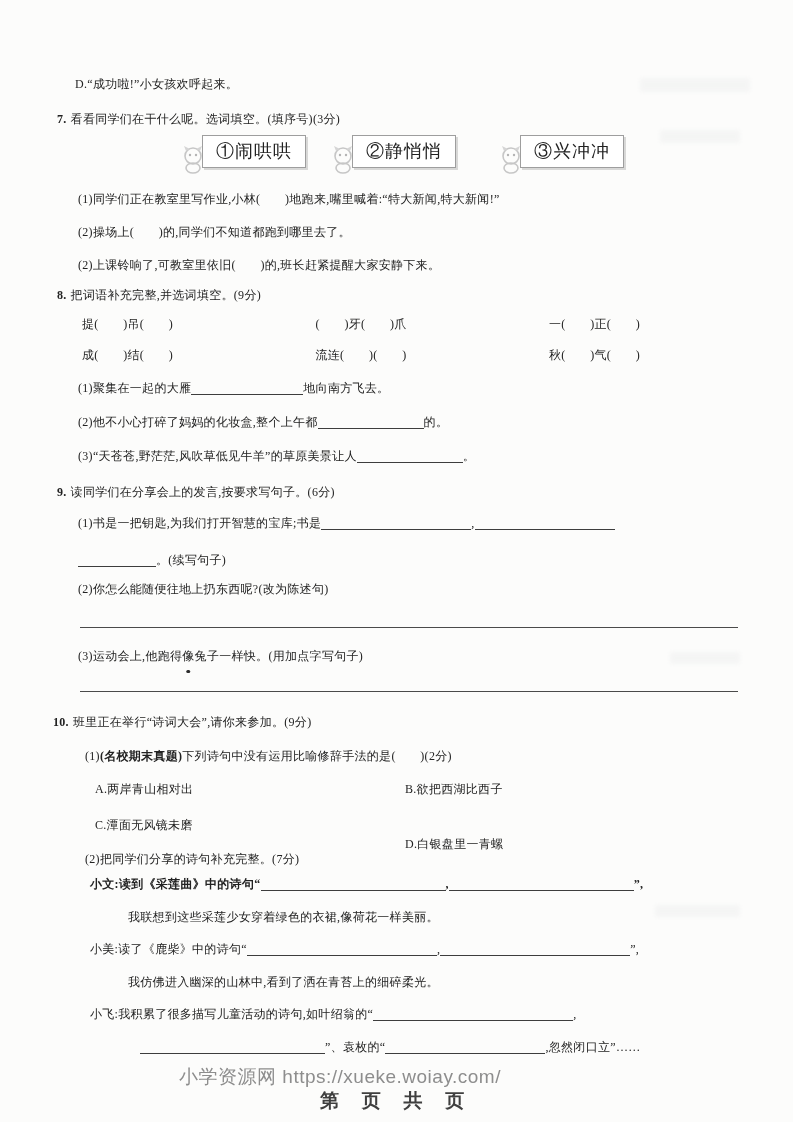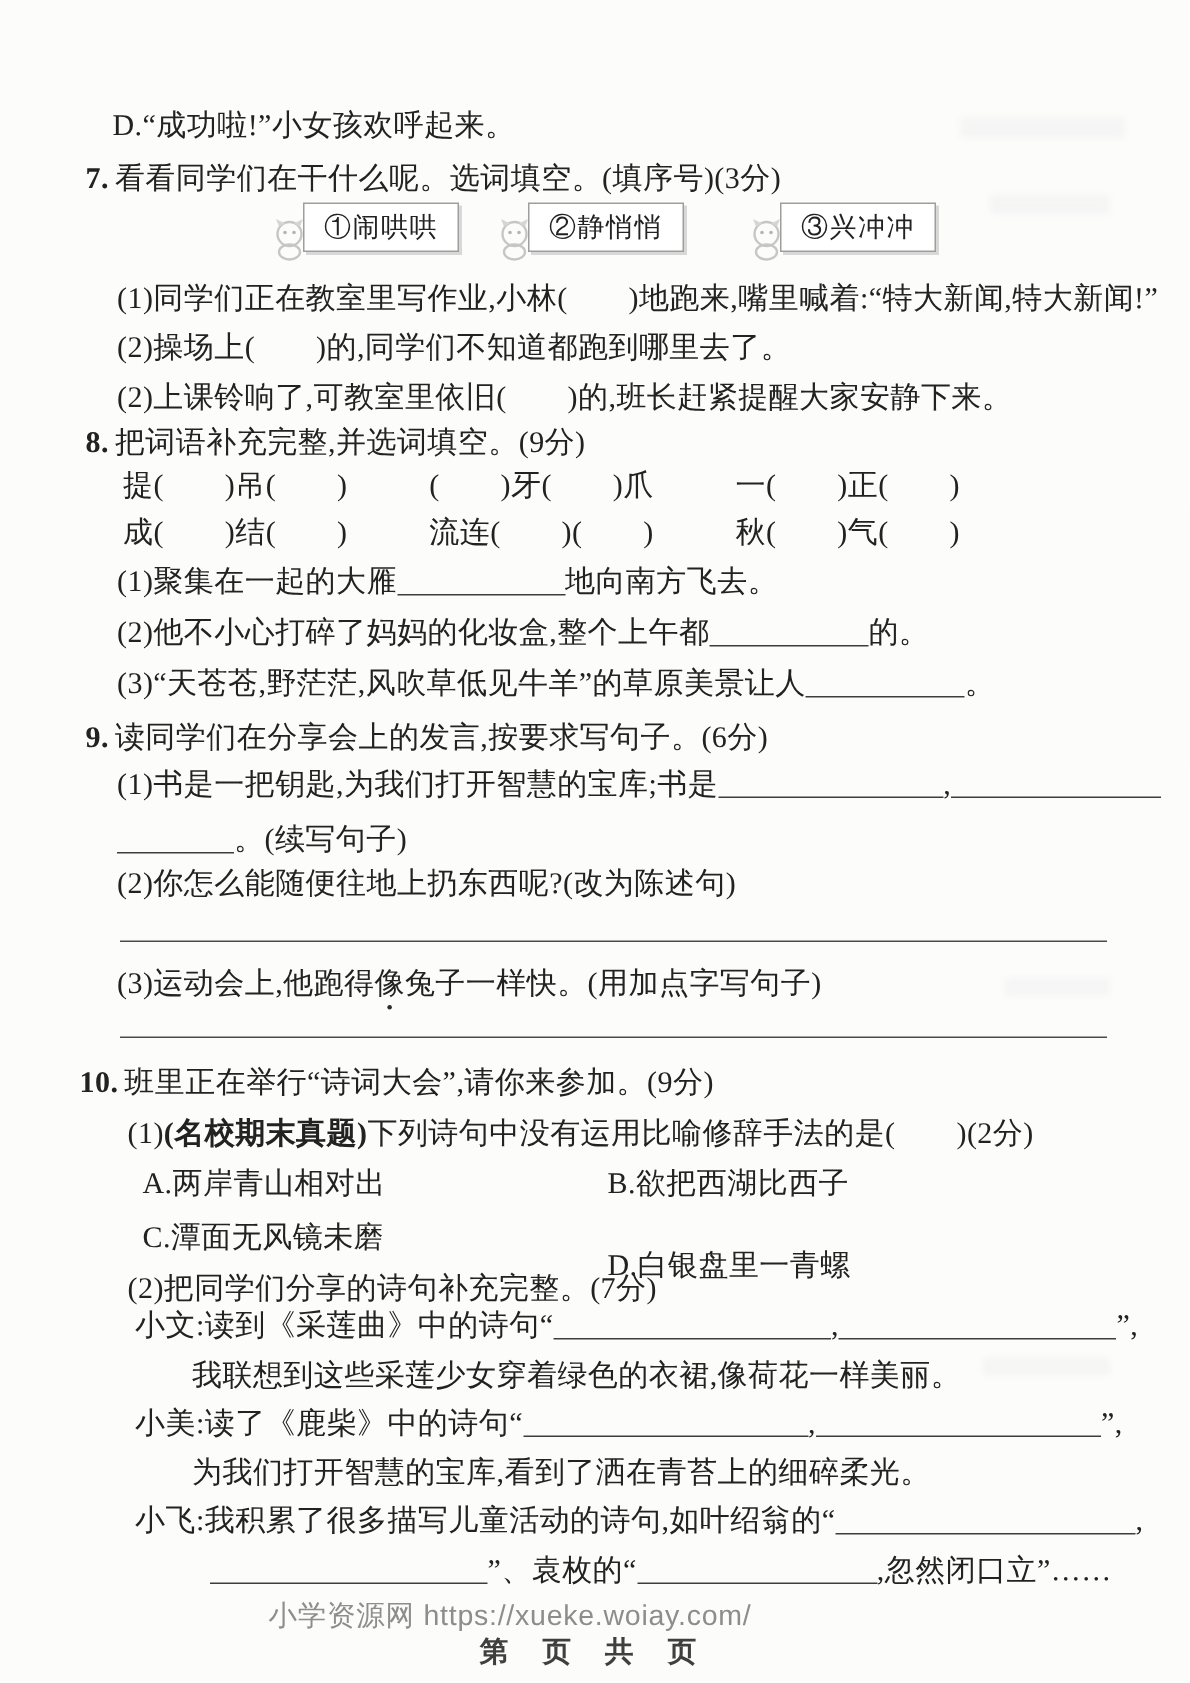--- a/index.html
+++ b/index.html
@@ -4,21 +4,21 @@
 <style>
   html,body{margin:0;padding:0;}
   .page{
     position:relative;
     width:793px;height:1122px;
     background:#fcfcfb;
     font-family:"Liberation Serif","DejaVu Serif",serif;
     color:#222;
     overflow:hidden;
   }
-  .ln{position:absolute;white-space:nowrap;font-size:20px;line-height:22px;letter-spacing:.3px;}
+  .ln{position:absolute;white-space:nowrap;font-size:12px;line-height:22px;letter-spacing:.3px;}
   .qnum{font-weight:bold;margin-right:4px;}
   .tag{font-weight:bold;}
   
   .blank{display:inline-block;height:15px;border-bottom:1.6px solid #3d3d3d;vertical-align:-3px;}
   .w78{width:78px}.w106{width:106px}.w112{width:112px}.w140{width:140px}.w150{width:150px}
   .w185{width:185px}.w190{width:190px}.w200{width:200px}.w160{width:160px}
   
   .ansline{position:absolute;left:80px;width:658px;height:0;border-top:1.8px solid #4a4a4a;}
   
   .word-group{position:absolute;display:flex;align-items:flex-end;}
@@ -170,31 +170,31 @@
   <div class="ln two-col-left" style="top:814px;">
     <span>C.潭面无风镜未磨</span>
   </div>
   <div class="ln two-col-right" style="top:814px;margin-top:19px;">
     <span>D.白银盘里一青螺</span>
   </div>
   <div class="ln" style="left:85px;top:848px;">
     <span>(2)把同学们分享的诗句补充完整。(7分)</span>
   </div>
 
-  <div class="ln" style="left:90px;top:873px;">
+  <div class="ln" style="left:90px;top:873px;font-weight:bold;">
     <span>小文:读到《采莲曲》中的诗句“</span><span class="blank w185"></span><span>,</span><span class="blank w185"></span><span>”,</span>
   </div>
   <div class="ln" style="left:128px;top:906px;">
     <span>我联想到这些采莲少女穿着绿色的衣裙,像荷花一样美丽。</span>
   </div>
   <div class="ln" style="left:90px;top:938px;">
     <span>小美:读了《鹿柴》中的诗句“</span><span class="blank w190"></span><span>,</span><span class="blank w190"></span><span>”,</span>
   </div>
   <div class="ln" style="left:128px;top:971px;">
-    <span>为我们打开智慧的宝库,看到了洒在青苔上的细碎柔光。</span>
+    <span>我仿佛进入幽深的山林中,看到了洒在青苔上的细碎柔光。</span>
   </div>
   <div class="ln" style="left:140px;top:1036px;">
     <span class="blank w185"></span><span>”、袁枚的“</span><span class="blank w160"></span><span>,忽然闭口立”……</span>
   </div>
   <div class="ln" style="left:90px;top:1003px;">
     <span>小飞:我积累了很多描写儿童活动的诗句,如叶绍翁的“</span><span class="blank w200"></span><span>,</span>
   </div>
 
   <div class="watermark" style="top:1064px;">
     <span>小学资源网 https://xueke.woiay.com/</span>

